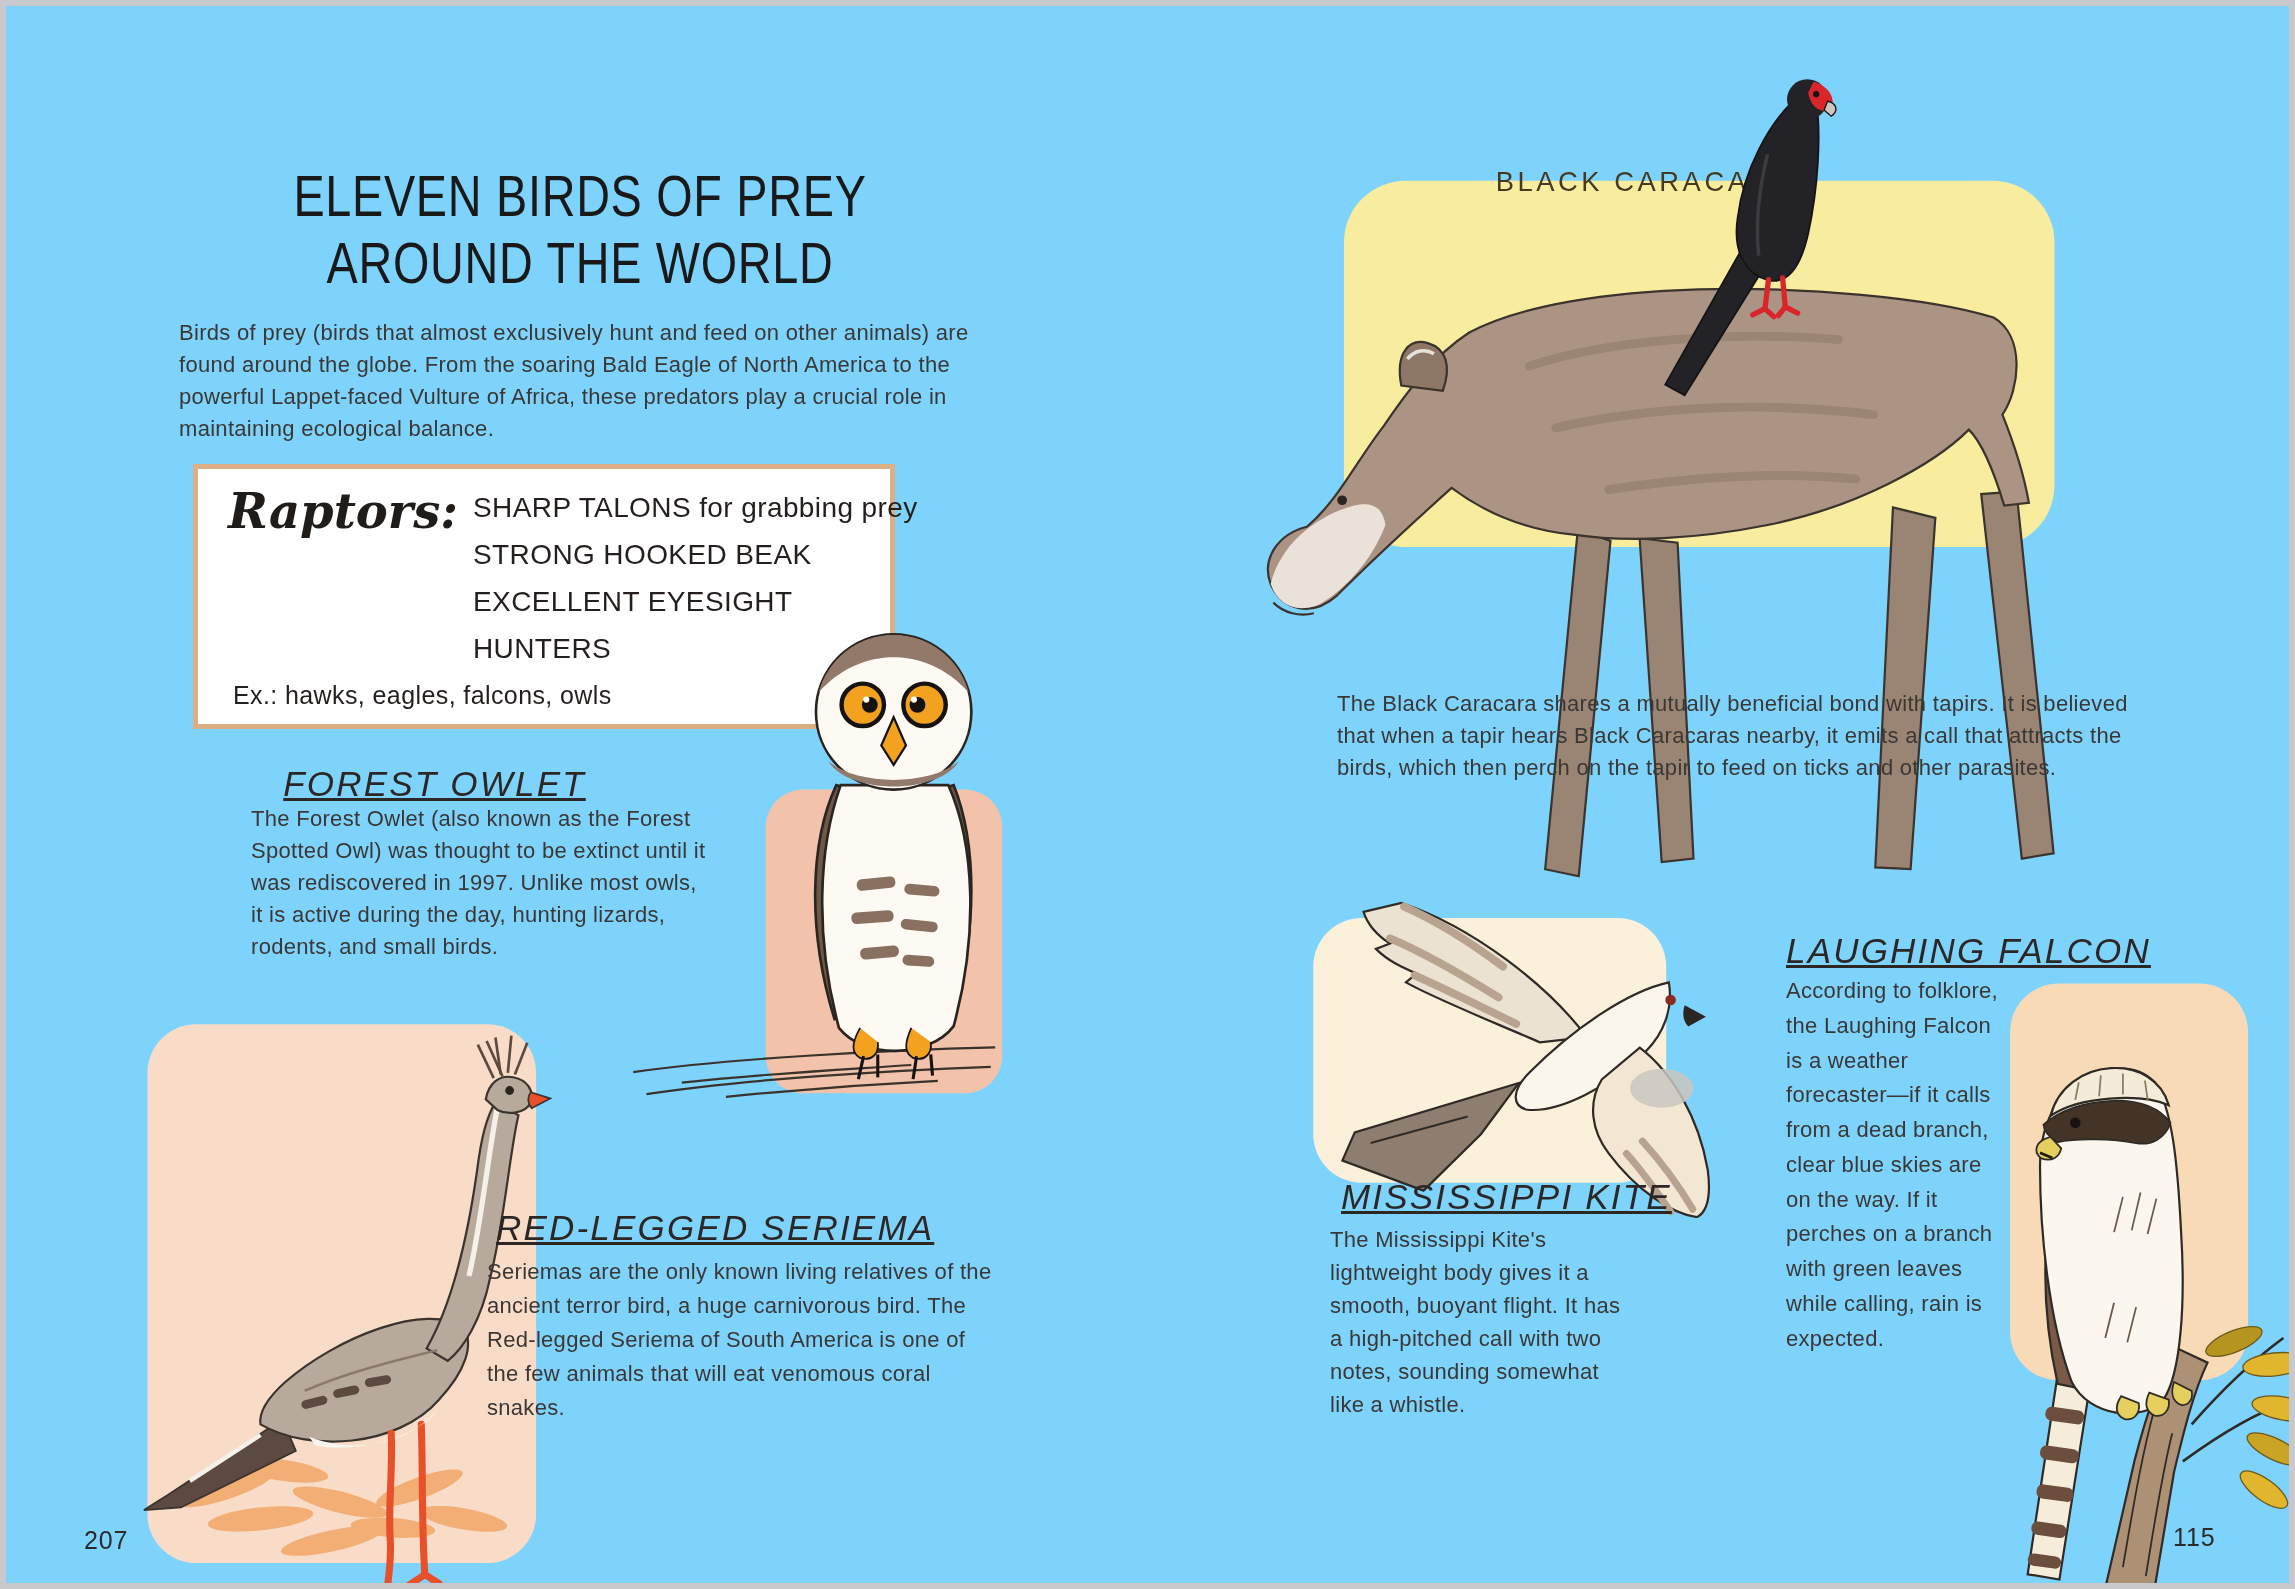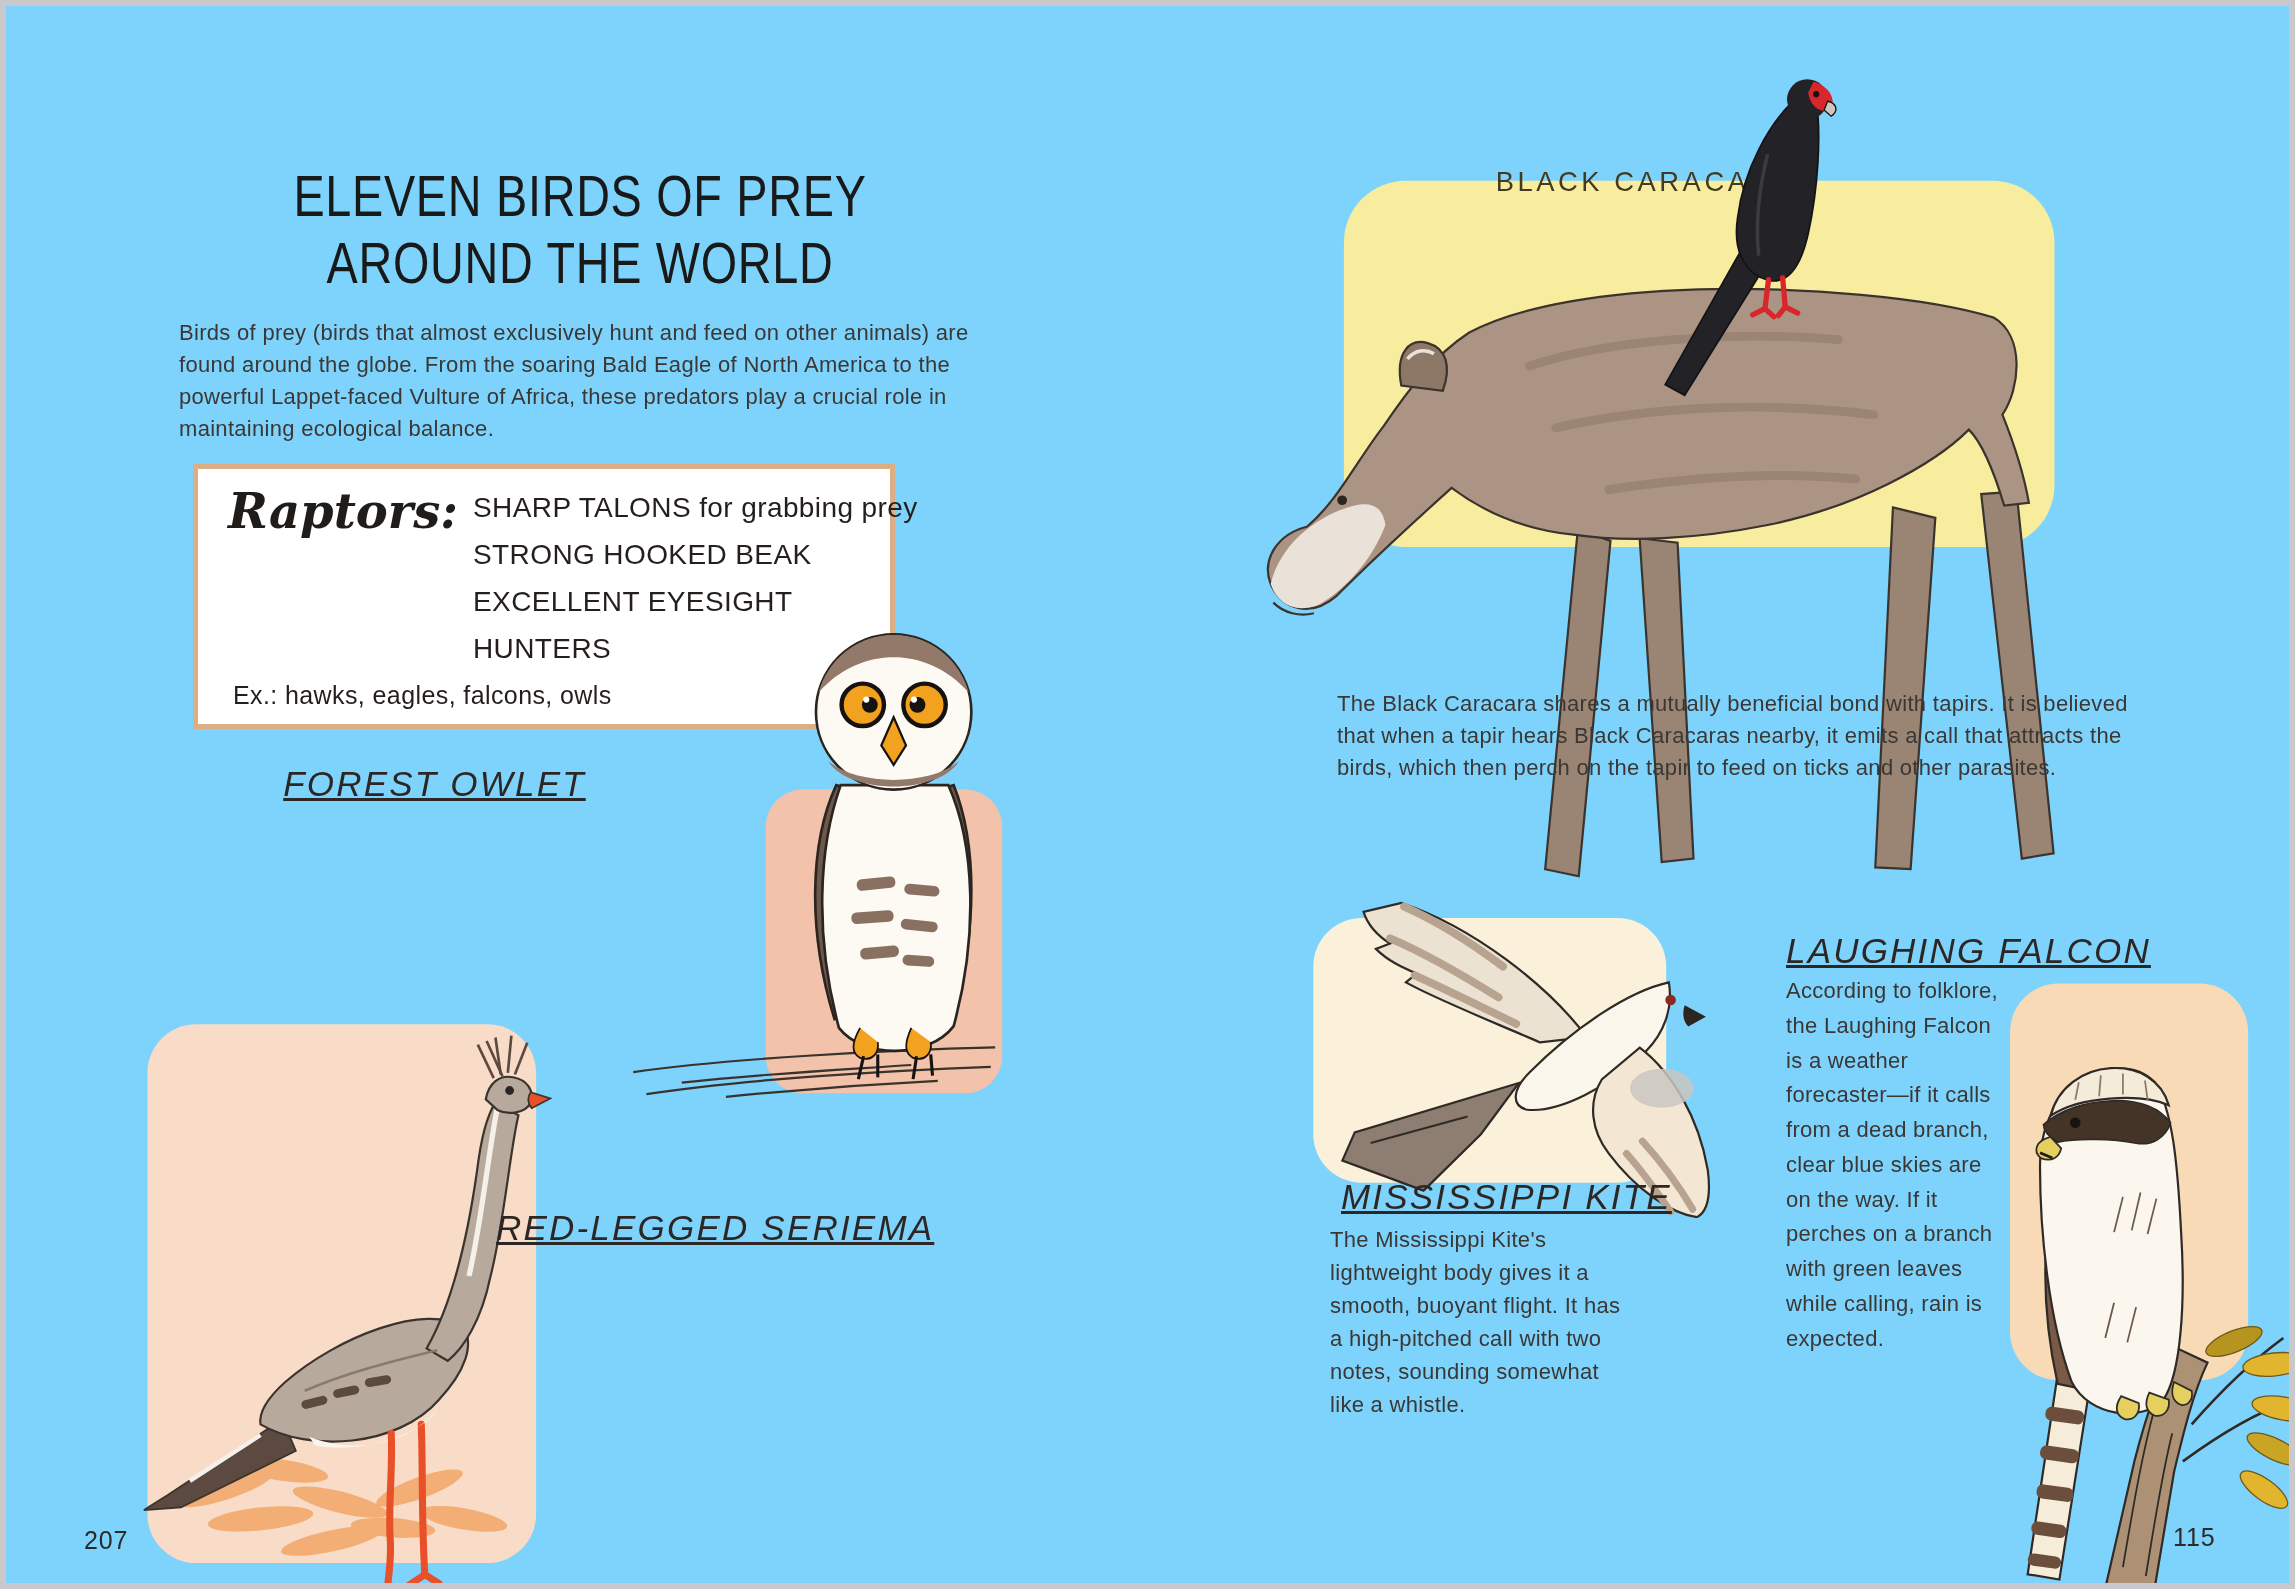--- a/index.html
+++ b/index.html
@@ -131,20 +131,21 @@
         <path d="M276,502 L270,528" fill="none" stroke-width="3.5"></path>
         <path d="M292,500 L292,526" fill="none" stroke-width="3.5"></path>
         <path d="M336,502 L332,528" fill="none" stroke-width="3.5"></path>
         <path d="M352,500 L354,524" fill="none" stroke-width="3.5"></path>
       </g>
     </g>
   </svg>
 
   <div class="abs species-heading" style="left:243px;top:758px;width:371px;text-align:center;">FOREST OWLET</div>
 
+  <div class="abs para" style="left:245px;top:797px;width:455px;">The Forest Owlet (also known as the Forest Spotted Owl) was thought to be extinct until it was rediscovered in 1997. Unlike most owls, it is active during the day, hunting lizards, rodents, and small birds.</div>
 
   <svg class="abs" style="left:122px;top:1005px;" width="424" height="583" viewBox="0 0 480 660">
     <rect x="22" y="15" width="440" height="610" rx="55" fill="#f8dcc7"></rect>
 
     <g fill="#f2ae74">
       <ellipse cx="110" cy="540" rx="58" ry="13" transform="rotate(-18 110 540)"></ellipse>
       <ellipse cx="175" cy="520" rx="52" ry="12" transform="rotate(8 175 520)"></ellipse>
       <ellipse cx="150" cy="575" rx="60" ry="13" transform="rotate(-6 150 575)"></ellipse>
       <ellipse cx="240" cy="556" rx="55" ry="12" transform="rotate(14 240 556)"></ellipse>
       <ellipse cx="230" cy="600" rx="58" ry="12" transform="rotate(-12 230 600)"></ellipse>
@@ -183,20 +184,21 @@
       <g fill="#5c4a40">
         <rect x="196" y="438" width="30" height="10" rx="5" transform="rotate(-14 211 443)"></rect>
         <rect x="232" y="426" width="30" height="10" rx="5" transform="rotate(-12 247 431)"></rect>
         <rect x="268" y="414" width="30" height="10" rx="5" transform="rotate(-10 283 419)"></rect>
       </g>
     </g>
   </svg>
 
   <div class="abs species-heading" style="left:490px;top:1202px;width:380px;text-align:center;">RED-LEGGED SERIEMA</div>
 
+  <div class="abs para" style="left:481px;top:1249px;width:508px;line-height:1.55;">Seriemas are the only known living relatives of the ancient terror bird, a huge carnivorous bird. The Red-legged Seriema of South America is one of the few animals that will eat venomous coral snakes.</div>
 
   <div class="abs pagenum" style="left:78px;top:1520px;">207</div>
 
   <svg class="abs" style="left:1232px;top:42px;" width="918" height="848" viewBox="0 0 1040 960">
     <rect x="120" y="150" width="805" height="415" rx="70" fill="#f8ed9f"></rect>
     <text class="svg-label" x="292" y="162">BLACK CARACARA</text>
 
     <g fill="#9a8574" stroke="#3b332d" stroke-width="2.5">
       <path d="M385,545 L348,930 L386,938 L422,558 Z"></path>
       <path d="M455,555 L480,922 L516,918 L498,560 Z"></path>

